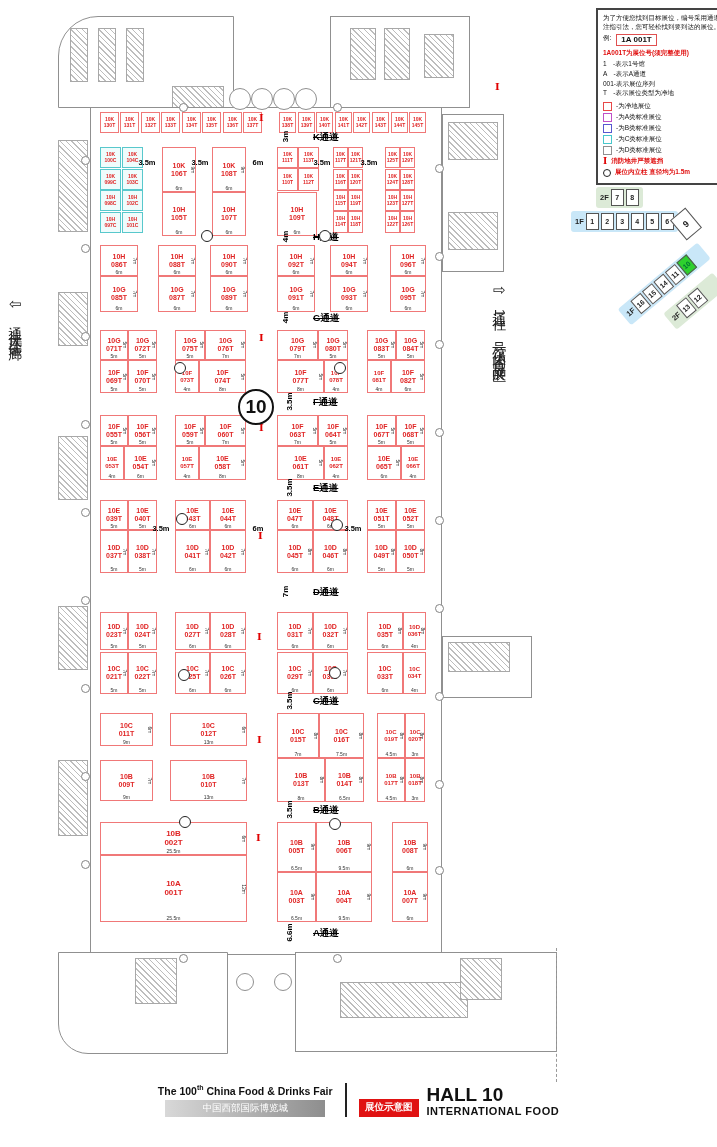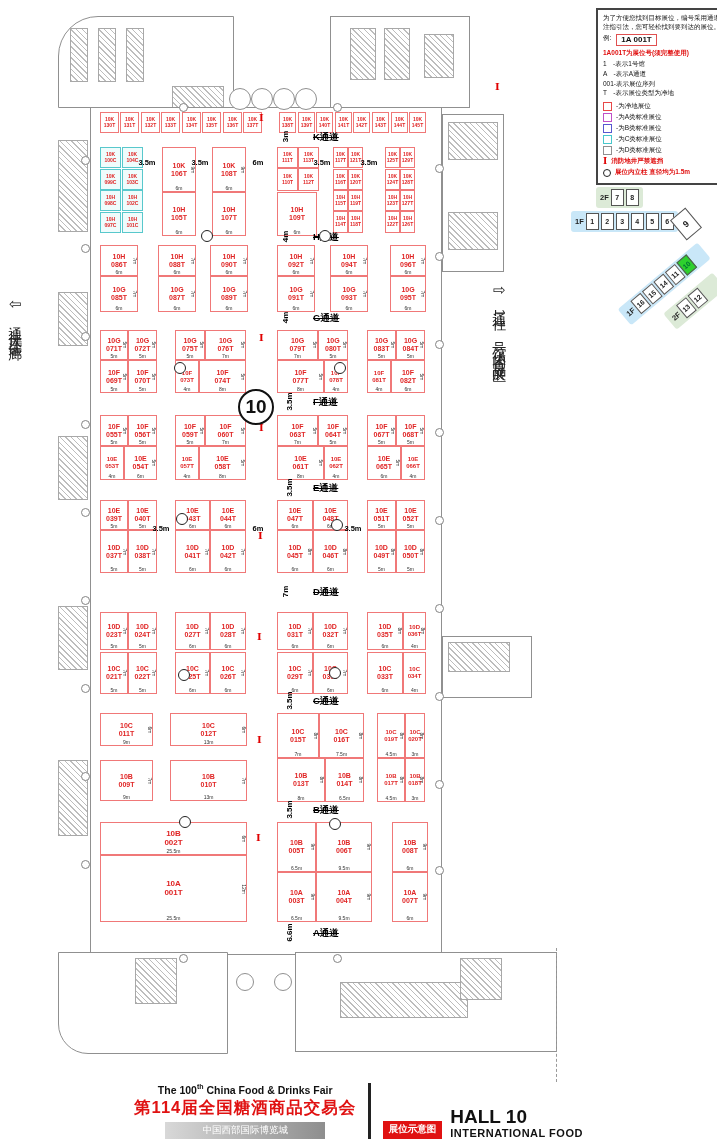--- a/index.html
+++ b/index.html
@@ -1031,21 +1031,20 @@
     </div>
   <div class="mm-band" id="mm-arm2">
       <span class="mm-lab">2F</span>
       <div class="mm-box">13</div>
       <div class="mm-box">12</div>
     </div>
 
   <div id="footer">
     <div class="f-left">
       <div class="f-en"><span>The 100</span><sup>th</sup><span> China Food &amp; Drinks Fair</span></div>
-      <div class="f-cn">第114届全国糖酒商品交易会</div>
       <div class="f-venue">中国西部国际博览城</div>
     </div>
     <div class="f-divider"></div>
     <div class="f-right">
       <div class="f-row2">
         <span class="f-badge">展位示意图</span>
         <span>
           <div class="f-hall-en">HALL 10</div>
           <div class="f-cat-en">INTERNATIONAL FOOD</div>
         </span>

